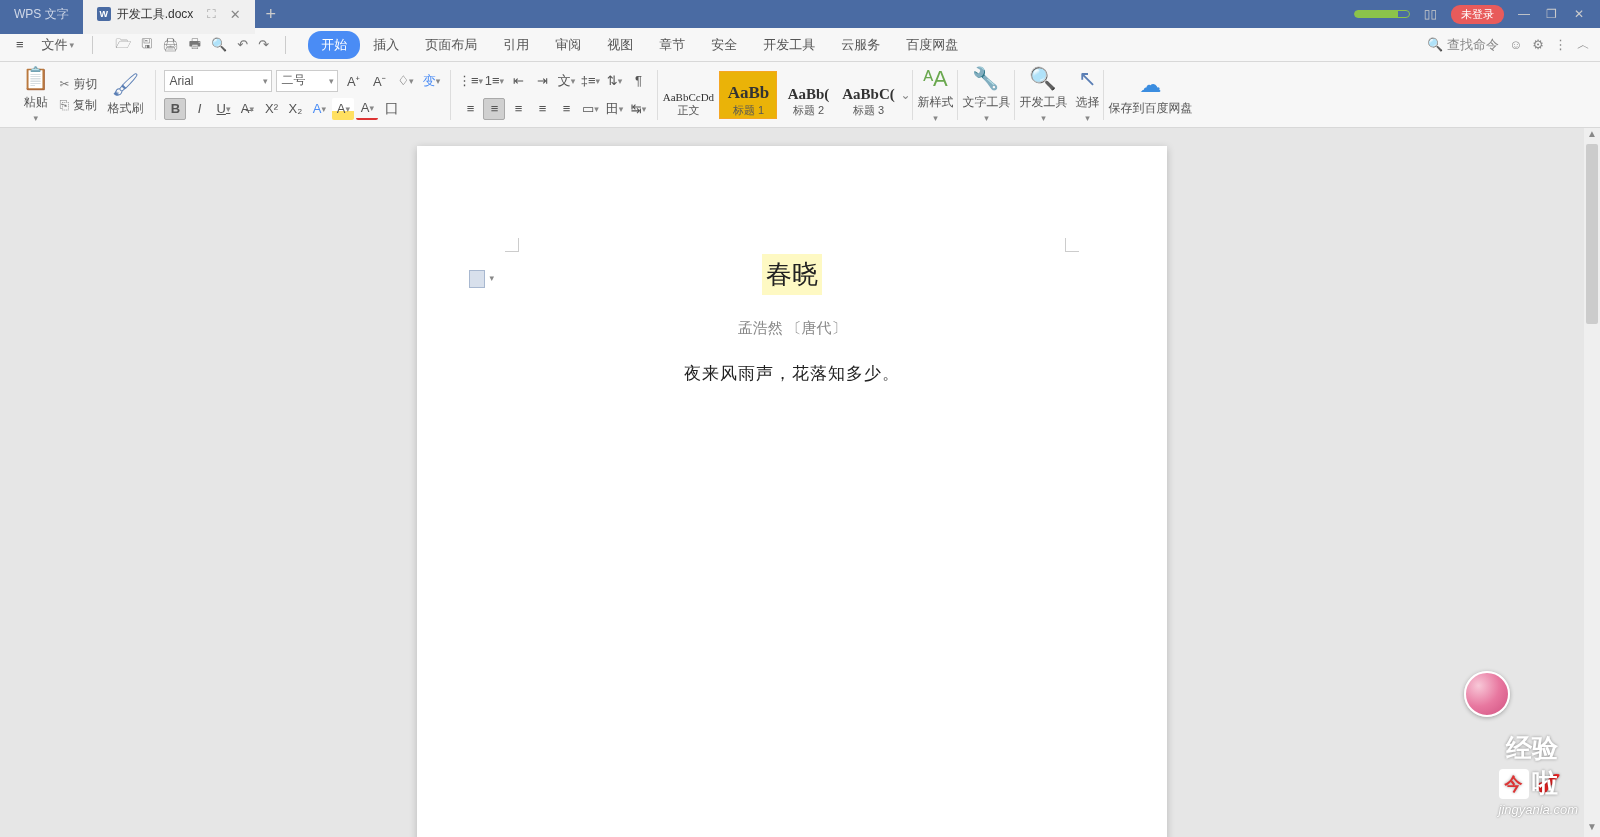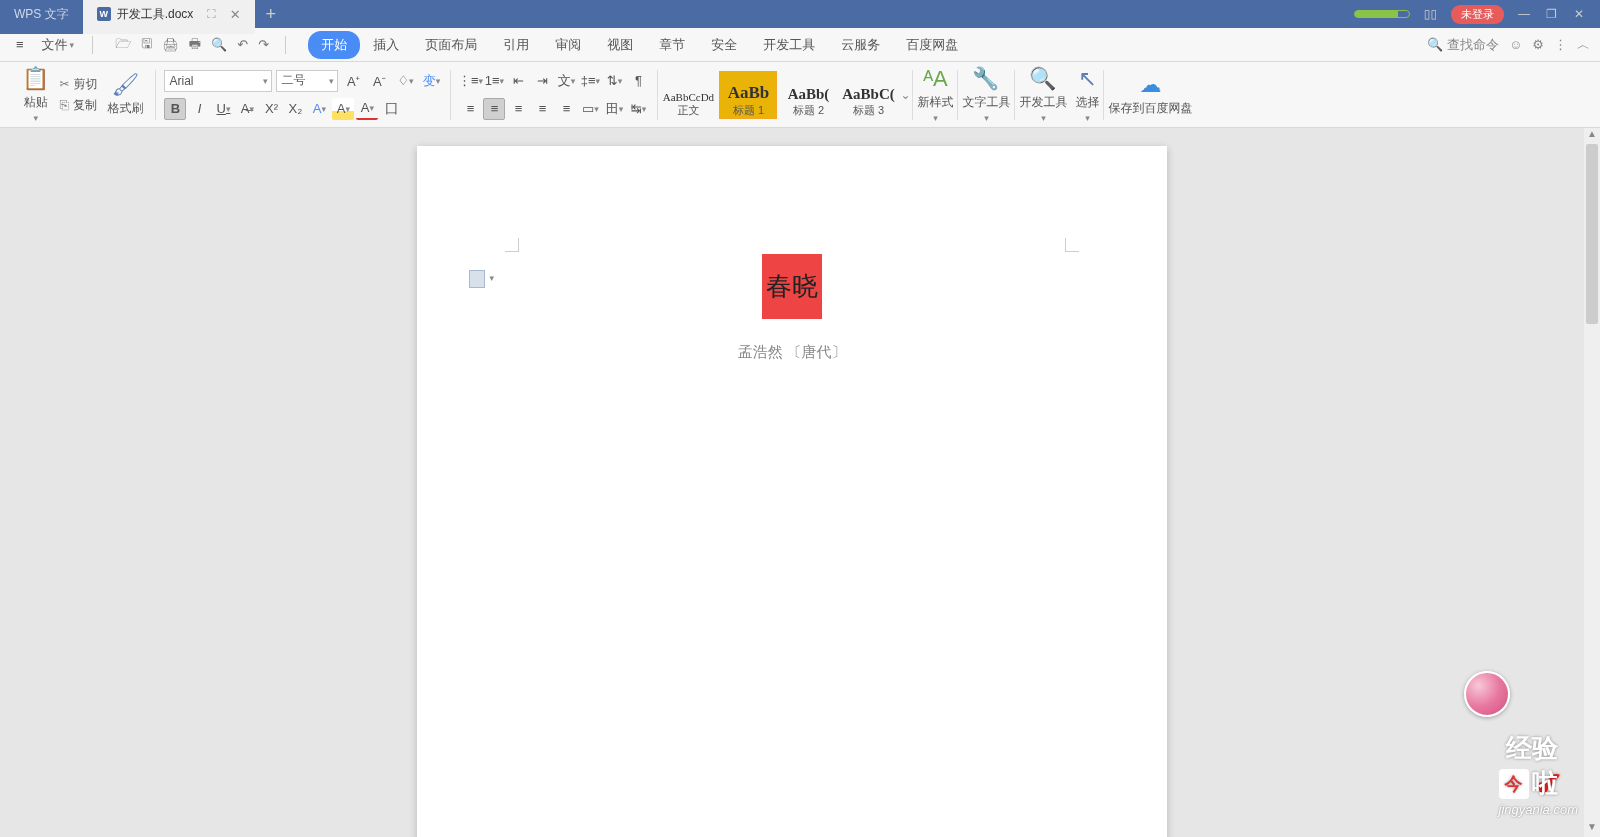--- a/index.html
+++ b/index.html
@@ -61,21 +61,21 @@
   .style-prev.mid { font-size: 15px; font-weight: bold; margin-top: 12px; }
   .style-chev { width: 14px; color: #888; cursor: pointer; align-self: center; padding: 0 2px; }
   
   .canvas-area { position: absolute; top: 128px; bottom: 0; left: 0; right: 16px; background: #e6e6e6; overflow: hidden; }
   .page { position: absolute; left: 50%; transform: translateX(-50%); top: 18px; width: 750px; height: 1000px; background: #fff; box-shadow: 0 2px 8px rgba(0,0,0,0.2); }
   .page-margin { position: absolute; border: 1px solid #ccc; }
   .pm-tl { top: 92px; left: 88px; width: 14px; height: 14px; border-right: none; border-bottom: none; transform: rotate(180deg);}
   .pm-tr { top: 92px; right: 88px; width: 14px; height: 14px; border-left: none; border-bottom: none; transform: rotate(180deg);}
   
   .doc-content { position: absolute; top: 108px; left: 90px; right: 90px; text-align: center; }
-  .doc-title { font-size: 26px; font-family: "SimSun", serif; display: inline-block; background: #ef4444; padding: 15px 4px; color: #222; }
+  .doc-title { font-size: 26px; font-family: "SimSun", serif; display: inline-block; background: #fef9c3; padding: 3px 4px; color: #222; }
   .doc-author { margin-top: 24px; font-size: 15px; color: #888; font-family: "SimSun", serif; }
   .doc-line { margin-top: 28px; font-size: 17px; font-family: "SimSun", serif; color: #222; letter-spacing: 1px; }
   .doc-line2 { margin-top: 24px; }
   
   .doc-tag { position: absolute; top: 124px; left: 52px; width: 16px; height: 18px; background: #d8e0ec; border: 1px solid #a8b8d0; }
   .doc-tag::after { content: "▾"; position: absolute; right: -10px; top: 2px; font-size: 9px; color: #888; }
   
   .scrollbar { position: absolute; right: 0; top: 128px; bottom: 0; width: 16px; background: #efefef; }
   .sb-arrow { height: 16px; text-align: center; font-size: 10px; color: #888; cursor: pointer; }
   .sb-thumb { position: absolute; top: 16px; left: 2px; right: 2px; height: 180px; background: #ccc; border-radius: 2px; cursor: pointer; }
@@ -279,20 +279,21 @@
 </div>
 
 <div class="canvas-area">
   <div class="page">
     <div class="page-margin pm-tl"></div>
     <div class="page-margin pm-tr"></div>
     <div class="doc-tag"></div>
     <div class="doc-content">
       <span class="doc-title">春晓</span>
       <div class="doc-author">孟浩然 〔唐代〕</div>
+      <div class="doc-line doc-line2">夜来风雨声，花落知多少。</div>
     </div>
   </div>
 </div>
 
 <div class="scrollbar">
   <div class="sb-arrow">▲</div>
   <div class="sb-thumb"></div>
   <div class="sb-arrow" style="position:absolute;bottom:0;width:100%">▼</div>
 </div>
 

